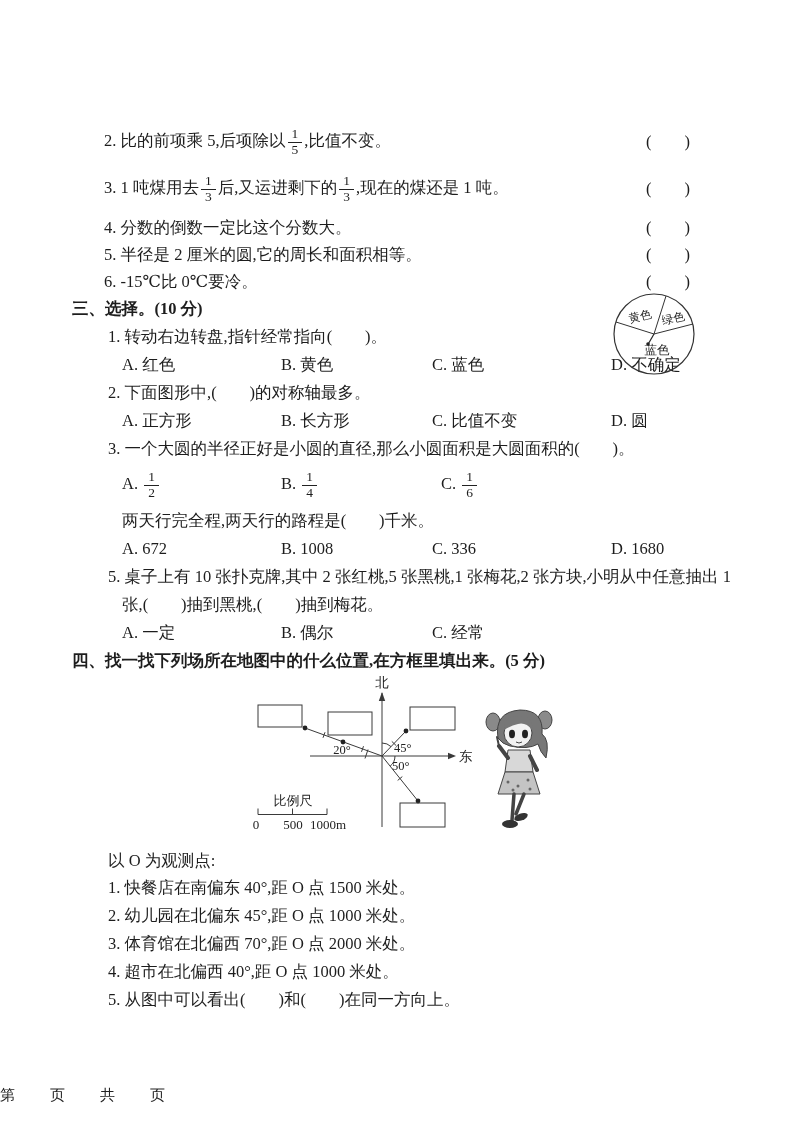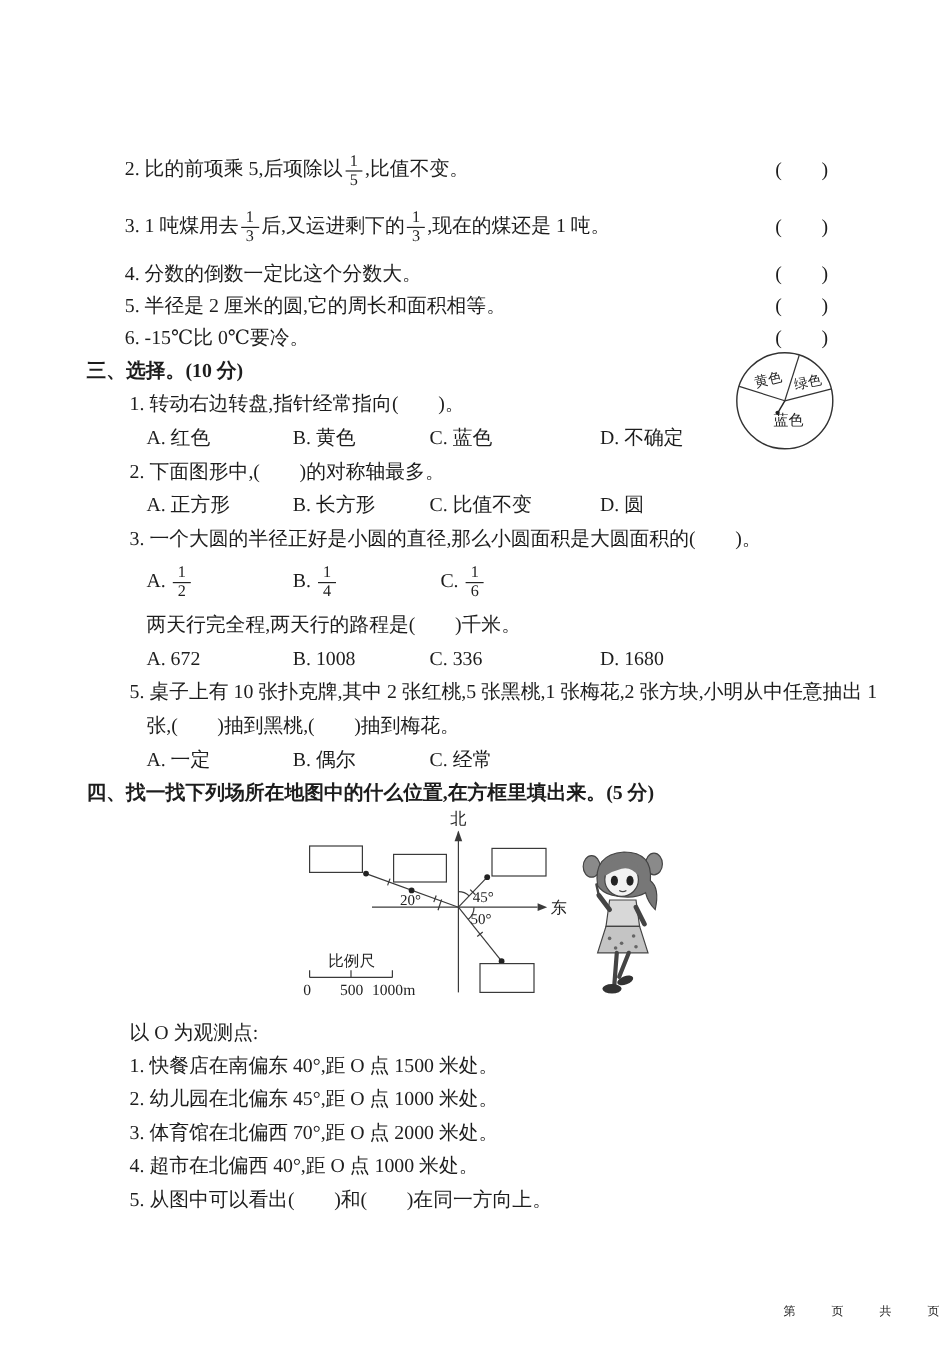--- a/index.html
+++ b/index.html
@@ -14,35 +14,35 @@
   }
   .flow{padding-top:120px;}
   .row{display:flex;align-items:center;white-space:nowrap;}
   .h44{height:44px}.h50{height:50px}.h27{height:27px}.h28{height:28px}
   .judge{padding-left:104px;padding-right:103px;}
   .judge .jtext{flex:1;}
   .blank{white-space:pre;}
   .heading{font-weight:bold;padding-left:72px;}
   .q{padding-left:108px;}
   .cont{padding-left:122px;}
-  .opts{padding-left:122px;}
+  .opts{padding-left:122px;gap:37px;}
   .opt{display:inline-block;}
   .ow1{width:122px}.ow2{width:114px}.ow3{width:142px}.ow2b{width:123px}
   .frac{
     display:inline-block;vertical-align:middle;text-align:center;
     line-height:1.1;font-size:13.5px;margin:0 2px;
   }
   .frac .fn{display:block;border-bottom:1px solid #222;padding:0 4px;}
   .frac .fd{display:block;}
   .map-spacer{height:172px;}
   .abs{position:absolute;}
   svg text{font-family:"Liberation Serif","DejaVu Serif",serif;fill:#222;}
   .footer{
     position:absolute;top:1086px;left:0;width:100%;
-    text-align:right;font-size:10px;letter-spacing:10px;color:#222;
+    text-align:left;font-size:15px;letter-spacing:10px;color:#222;
   }
 </style>
 </head>
 <body>
 
 <div class="page">
   <div class="flow">
 
     <div class="row judge h44">
       <span class="jtext"><span>2. 比的前项乘 5,后项除以</span><span class="frac"><span class="fn">1</span><span class="fd">5</span></span><span>,比值不变。</span></span>

